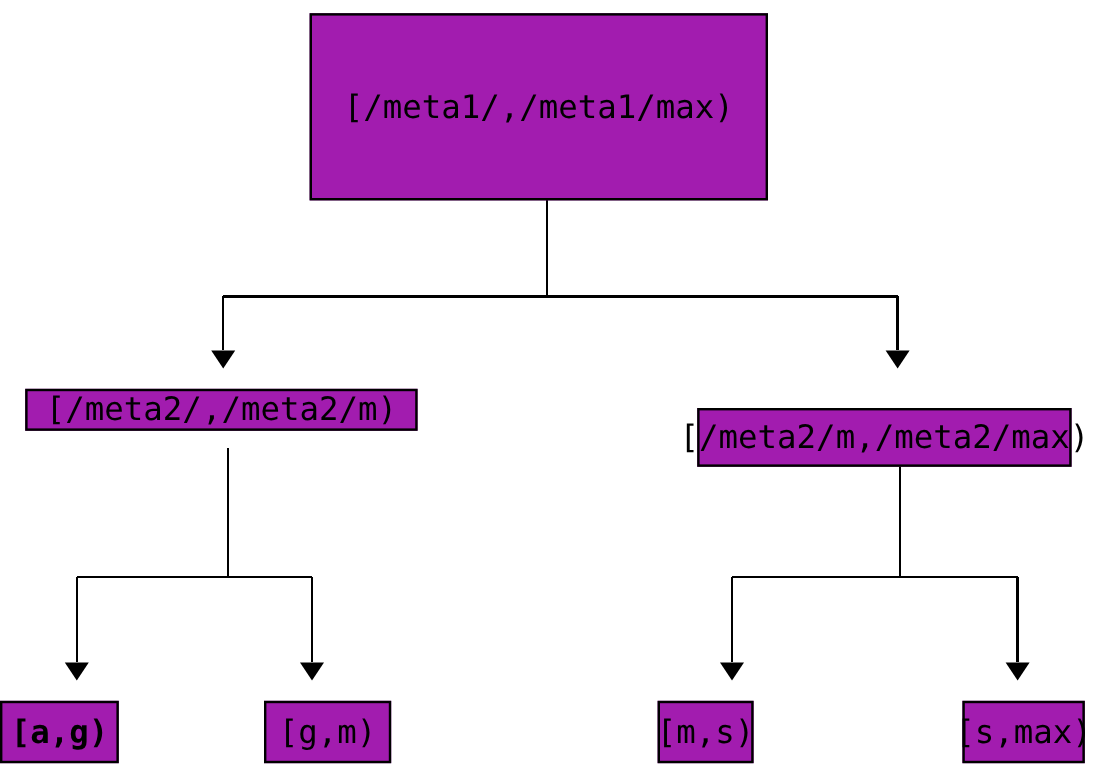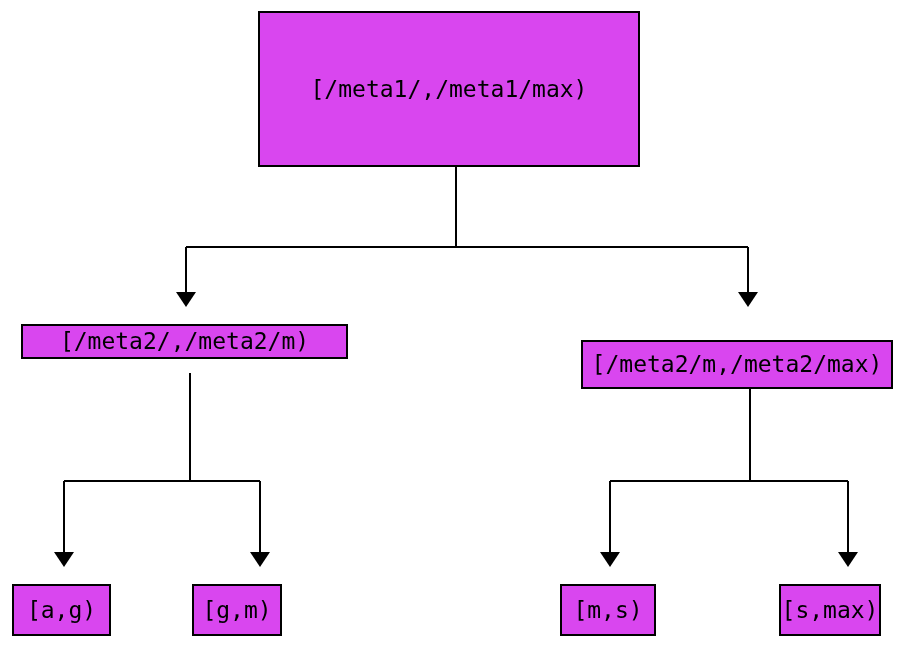--- a/index.html
+++ b/index.html
@@ -15,27 +15,27 @@
     position: relative;
     width: 912px;
     height: 652px;
     background: #ffffff;
     overflow: hidden;
   }
   .node-box {
     position: absolute;
     box-sizing: border-box;
     border: 2px solid #000000;
-    background: #d946ef;
+    background: #a21caf;
     display: flex;
     align-items: center;
     justify-content: center;
     color: #000000;
     font-family: "DejaVu Sans Mono", "Liberation Mono", monospace;
-    font-size: 23px;
+    font-size: 27px;
     line-height: 1;
     letter-spacing: 0px;
     white-space: pre;
   }
   .node-label {
     display: block;
     text-align: center;
     color: #000000;
   }
   .edge-svg {
@@ -91,29 +91,29 @@
   </div>
 
   <div class="node-box" style="left:21px; top:324px; width:327px; height:35px;">
     <span class="node-label">[/meta2/,/meta2/m)</span>
   </div>
 
   <div class="node-box" style="left:581px; top:324px; width:312px; height:49px;margin-top:16px;">
     <span class="node-label">[/meta2/m,/meta2/max)</span>
   </div>
 
-  <div class="node-box" style="left:12px; top:584px; width:99px; height:52px;">
+  <div class="node-box" style="left:0; top:584px; width:99px; height:52px;font-weight:bold;">
     <span class="node-label">[a,g)</span>
   </div>
 
-  <div class="node-box" style="left:192px; top:584px; width:90px; height:52px;">
+  <div class="node-box" style="left:220px; top:584px; width:106px; height:52px;">
     <span class="node-label">[g,m)</span>
   </div>
 
-  <div class="node-box" style="left:560px; top:584px; width:96px; height:52px;">
+  <div class="node-box" style="left:548px; top:584px; width:80px; height:52px;">
     <span class="node-label">[m,s)</span>
   </div>
 
-  <div class="node-box" style="left:779px; top:584px; width:102px; height:52px;">
+  <div class="node-box" style="left:802px; top:584px; width:102px; height:52px;">
     <span class="node-label">[s,max)</span>
   </div>
 
 </div>
 
 </body></html>

